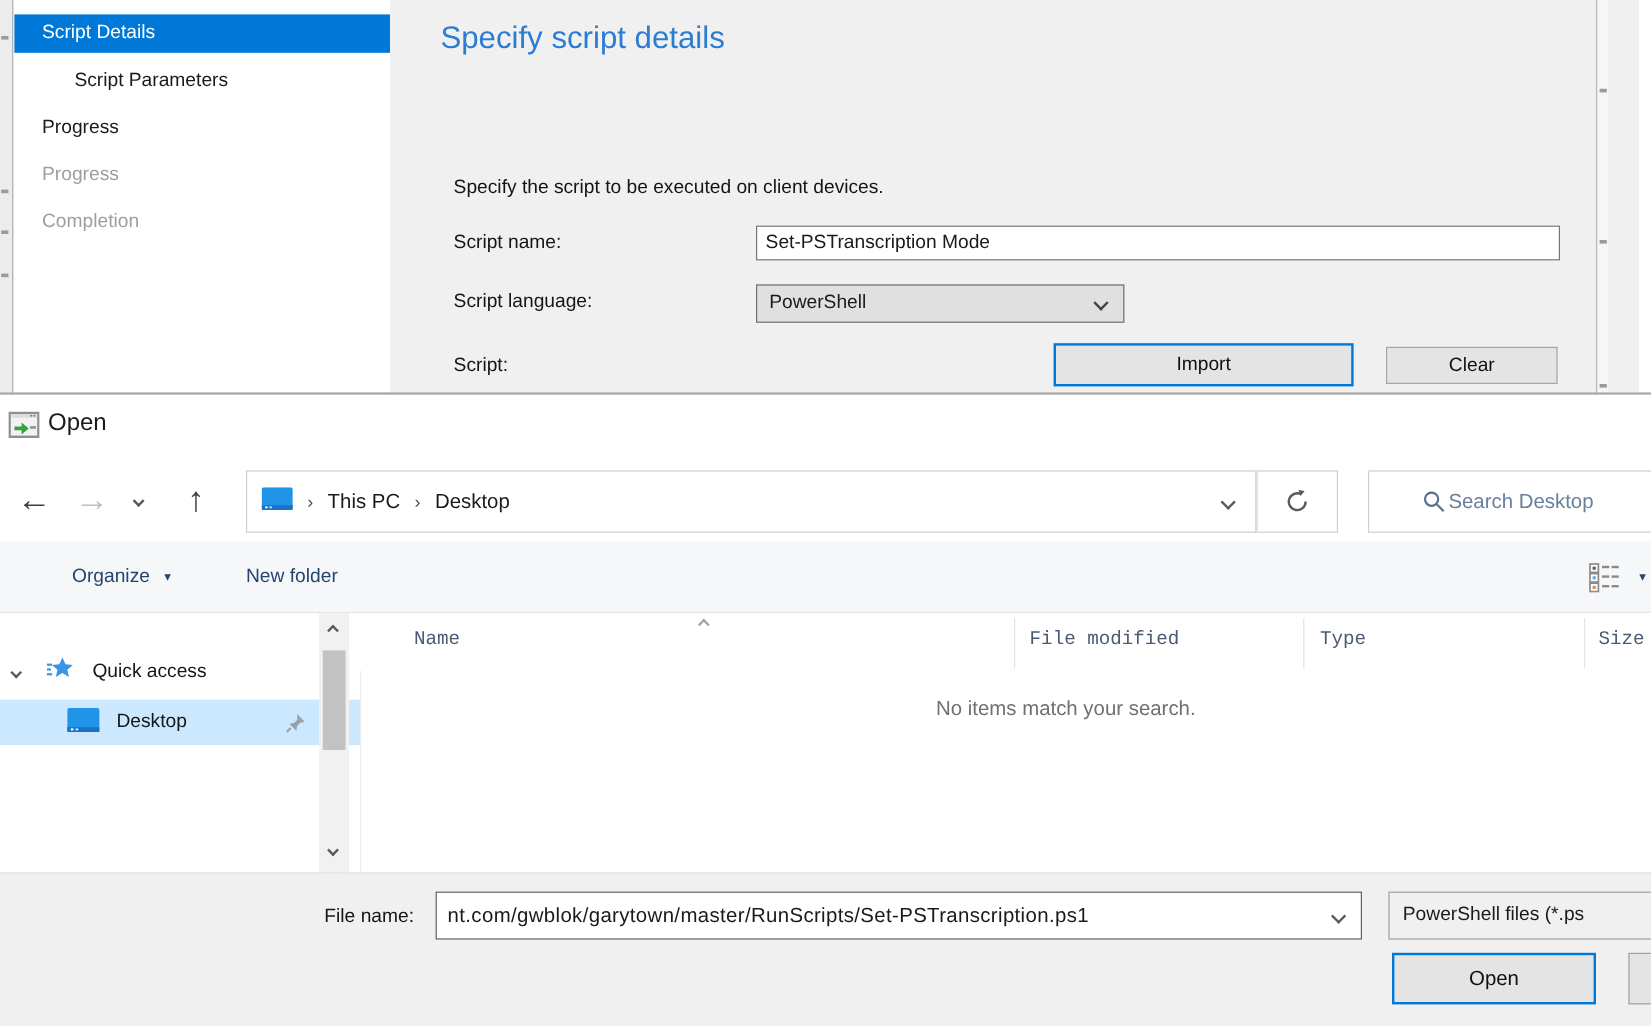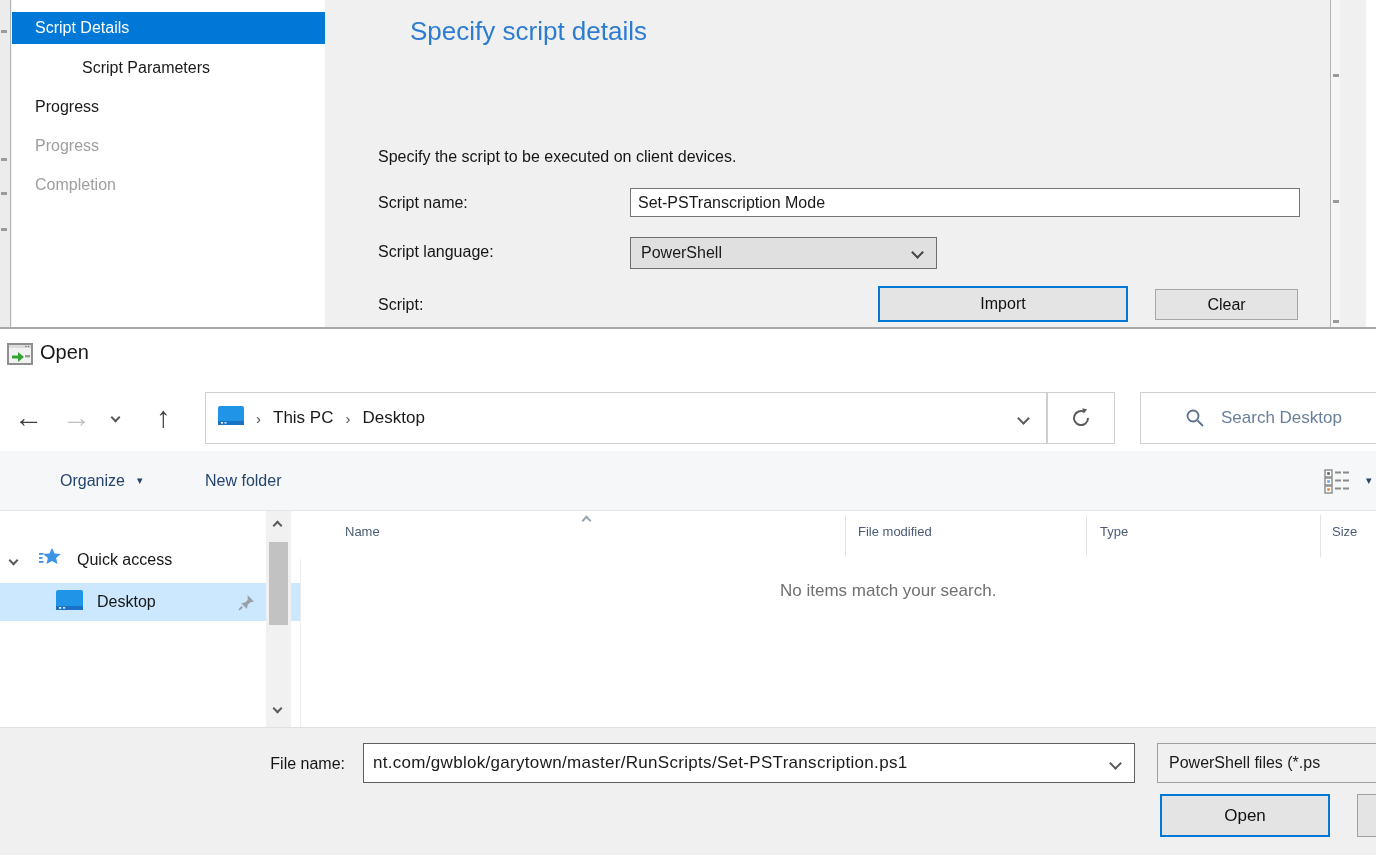--- a/index.html
+++ b/index.html
@@ -14,25 +14,25 @@
   
   .wizard { position:absolute; left:0; top:0; width:1340px; height:329px; background:#f0f0f0; }
   .wz-left-strip { position:absolute; left:0; top:0; width:11px; height:329px; background:#ececec; border-right:1px solid #b5b5b5; }
   .frag { position:absolute; left:1px; width:6px; height:3px; background:#9a9a9a; }
   .wz-right-strip { position:absolute; right:0; top:0; width:10px; height:329px; background:#f6f6f6; border-left:1px solid #b5b5b5; }
   .wz-bottom-line { position:absolute; left:0; top:327px; width:1376px; height:2px; background:#a8a8a8; }
 
   .wz-sidebar { position:absolute; left:12px; top:0; width:313px; height:327px; background:#fff; }
   .step { position:absolute; left:0; width:100%; height:32px; line-height:32px; font-size:16px; padding-left:23px; white-space:nowrap; }
   .step.sel { background:#0078d7; color:#fff; }
-  .step.indent { padding-left:50px;margin-left:20px; }
+  .step.indent { padding-left:50px; }
   .step.dis { color:#9e9e9e; }
 
   .wz-main { position:absolute; left:325px; top:0; width:1041px; height:327px; background:#f0f0f0; }
-  .wz-heading { position:absolute; left:42px; top:16px; font-size:26px; color:#2b7cd3;margin-left:43px; }
+  .wz-heading { position:absolute; left:42px; top:16px; font-size:26px; color:#2b7cd3; }
   .wz-desc { position:absolute; left:53px; top:148px; font-size:16px; color:#151515; }
   .wz-label { position:absolute; left:53px; font-size:16px; color:#151515; white-space:nowrap; }
   .wz-input { position:absolute; left:305px; top:188px; width:670px; height:29px; background:#fff;
     border:1px solid #767676; font-size:16px; padding:0 7px; line-height:27px; white-space:nowrap; overflow:hidden; }
   .wz-combo { position:absolute; left:305px; top:237px; width:307px; height:32px; background:#e0e0e0;
     border:1px solid #6e6e6e; font-size:16px; line-height:30px; padding:0 10px; }
   .wz-combo .chev { position:absolute; right:14px; top:10px; }
   .btn { display:flex; align-items:center; justify-content:center; font-size:16px; color:#111; background:#e4e4e4; }
   .btn-import { position:absolute; left:553px; top:286px; width:250px; height:36px; border:2px solid #0078d7; }
   .btn-clear { position:absolute; left:830px; top:289px; width:143px; height:31px; border:1px solid #a6a6a6; }
@@ -42,39 +42,39 @@
   .dlg-title { position:absolute; left:40px; top:12px; font-size:20px; color:#1a1a1a; }
   .dlg-title-icon { position:absolute; left:7px; top:14px; }
 
   .nav-glyph { position:absolute; font-size:29px; line-height:29px; }
   .addr { position:absolute; left:205px; top:63px; width:842px; height:52px; background:#fff; border:1px solid #cfcfcf; }
   .addr-inner { position:absolute; left:12px; top:0; height:50px; display:flex; align-items:center; gap:10px; font-size:17px; }
   .crumb-sep { color:#4d4d4d; font-size:15px; padding:0 2px; }
   .addr .chev { position:absolute; right:18px; top:21px; }
   .refresh-box { position:absolute; left:1047px; top:63px; width:68px; height:52px; background:#fff; border:1px solid #cfcfcf; display:flex; align-items:center; justify-content:center; }
   .search-box { position:absolute; left:1140px; top:63px; width:260px; height:52px; background:#fff; border:1px solid #cfcfcf; display:flex; align-items:center; }
-  .search-box .ph { color:#68809b; font-size:17px; margin-left:16px; white-space:nowrap; }
+  .search-box .ph { color:#68809b; font-size:17px; margin-left:2px; white-space:nowrap; }
 
   .cmdbar { position:absolute; left:0; top:122px; width:1376px; height:60px; background:#f6f7f9; border-bottom:1px solid #e4e4e6; }
   .cmd-item { position:absolute; top:0; height:59px; display:flex; align-items:center; gap:12px; font-size:16px; color:#24456e; }
   .caret-dn { font-size:11px; color:#24456e; }
 
   .tree { position:absolute; left:0; top:182px; width:300px; height:216px; background:#fff; }
   .tree-row { position:absolute; left:0; width:300px; height:38px; display:flex; align-items:center; font-size:16px; color:#161616; }
   .tree-row.selrow { background:#cce8ff; }
   .tree-label { margin-left:14px; white-space:nowrap; }
   .pin { position:absolute; left:238px; top:11px; }
   .pane-sep { position:absolute; left:300px; top:182px; width:1px; height:216px; background:#ededed; }
 
   .vscroll { position:absolute; left:266px; top:182px; width:25px; height:216px; background:#f1f1f1; }
   .vscroll .thumb { position:absolute; left:3px; top:31px; width:19px; height:83px; background:#c2c2c2; }
   .sc-arrow { position:absolute; left:8px; }
 
   .hdr { position:absolute; left:300px; top:182px; width:1076px; height:48px; background:#fff; }
-  .hdr-cell { position:absolute; top:13px; font-size:13px; color:#4a5b73; white-space:nowrap; }
+  .hdr-cell { position:absolute; top:13px; font-size:16px; color:#4a5b73; white-space:nowrap;font-family:Liberation Mono, monospace; }
   .hdr-sep { position:absolute; top:4px; width:1px; height:42px; background:#e3e3e3; }
   .empty-msg { position:absolute; left:780px; top:252px; font-size:17px; color:#707070; }
 
   .footer { position:absolute; left:0; top:398px; width:1376px; height:128px; background:#f0f0f0; border-top:1px solid #e0e0e0; }
   .fn-label { position:absolute; left:205px; top:27px; width:140px; text-align:right; font-size:16px; color:#151515; }
   .fn-combo { position:absolute; left:363px; top:15px; width:772px; height:40px; background:#fff; border:1px solid #5f5f5f; }
   .fn-text { position:absolute; left:9px; top:0; width:720px; height:38px; line-height:38px; font-size:17px; letter-spacing:.3px; white-space:nowrap; overflow:hidden; }
   .fn-combo .chev { position:absolute; right:14px; top:15px; }
   .ft-select { position:absolute; left:1157px; top:15px; width:240px; height:40px; background:#f0f0f0; border:1px solid #a0a0a0; font-size:16px; line-height:38px; padding-left:11px; white-space:nowrap; overflow:hidden; }
   .btn-open { position:absolute; left:1160px; top:66px; width:170px; height:43px; border:2px solid #0078d7; background:#e4e4e4; font-size:17px; }

